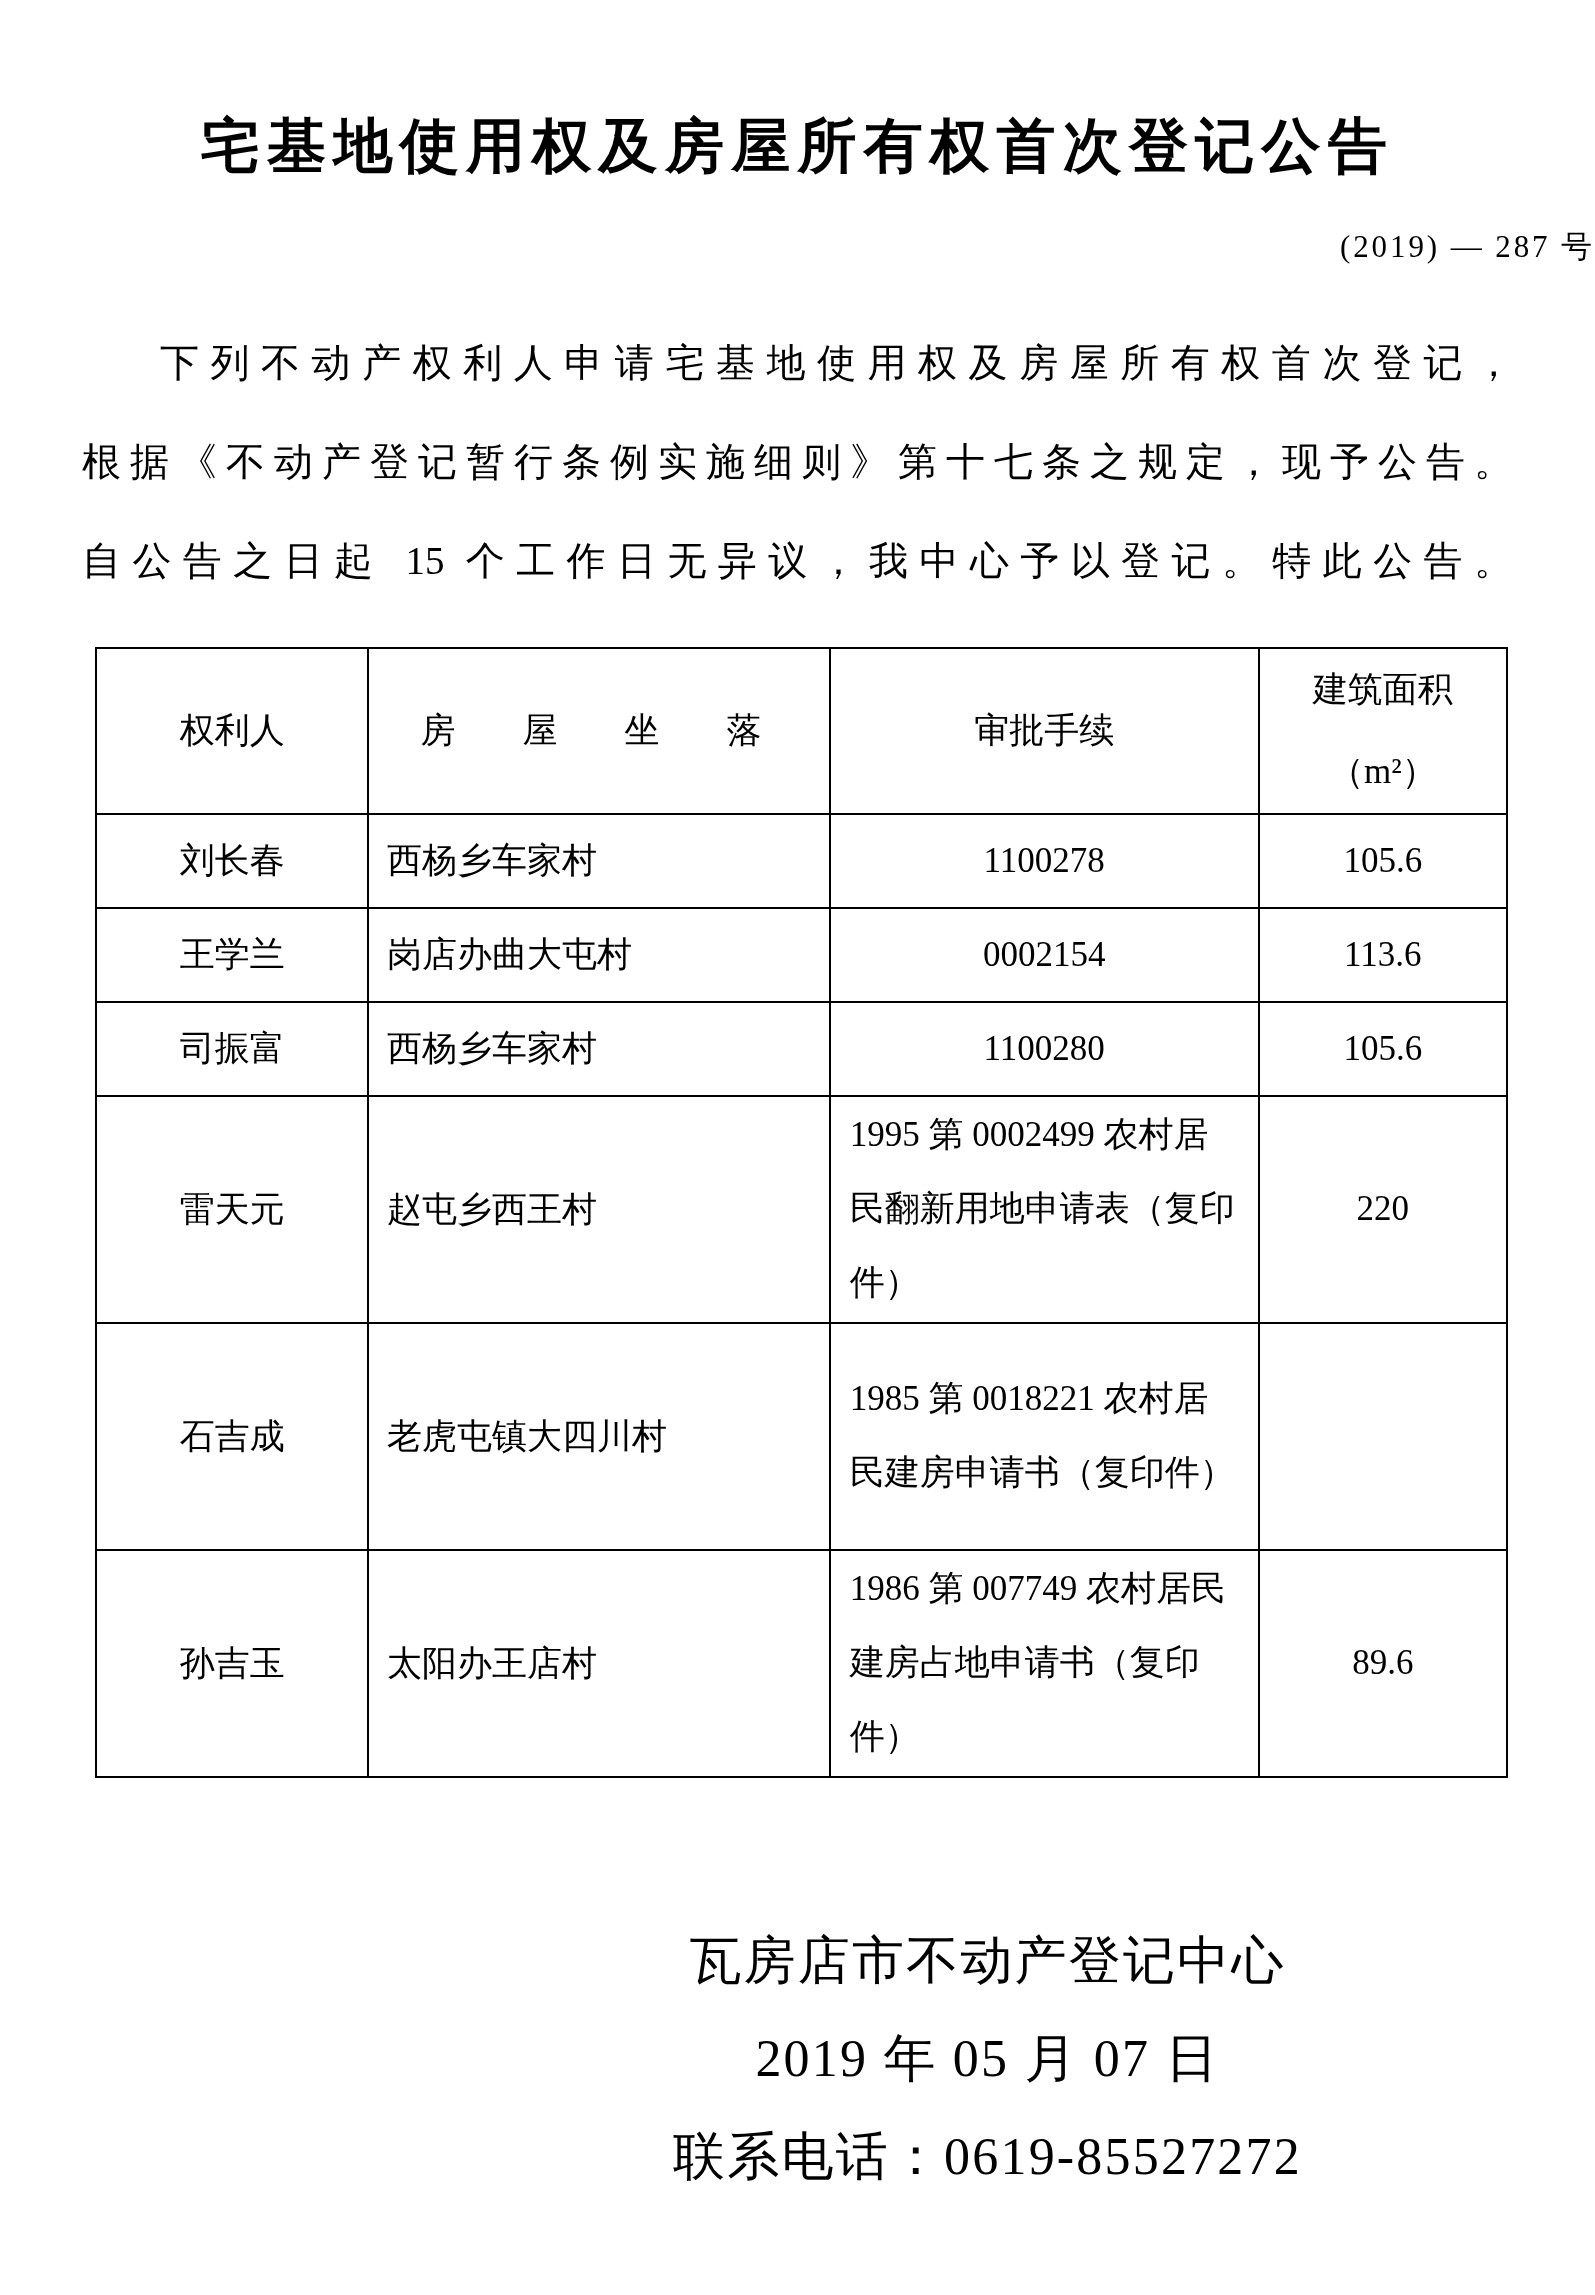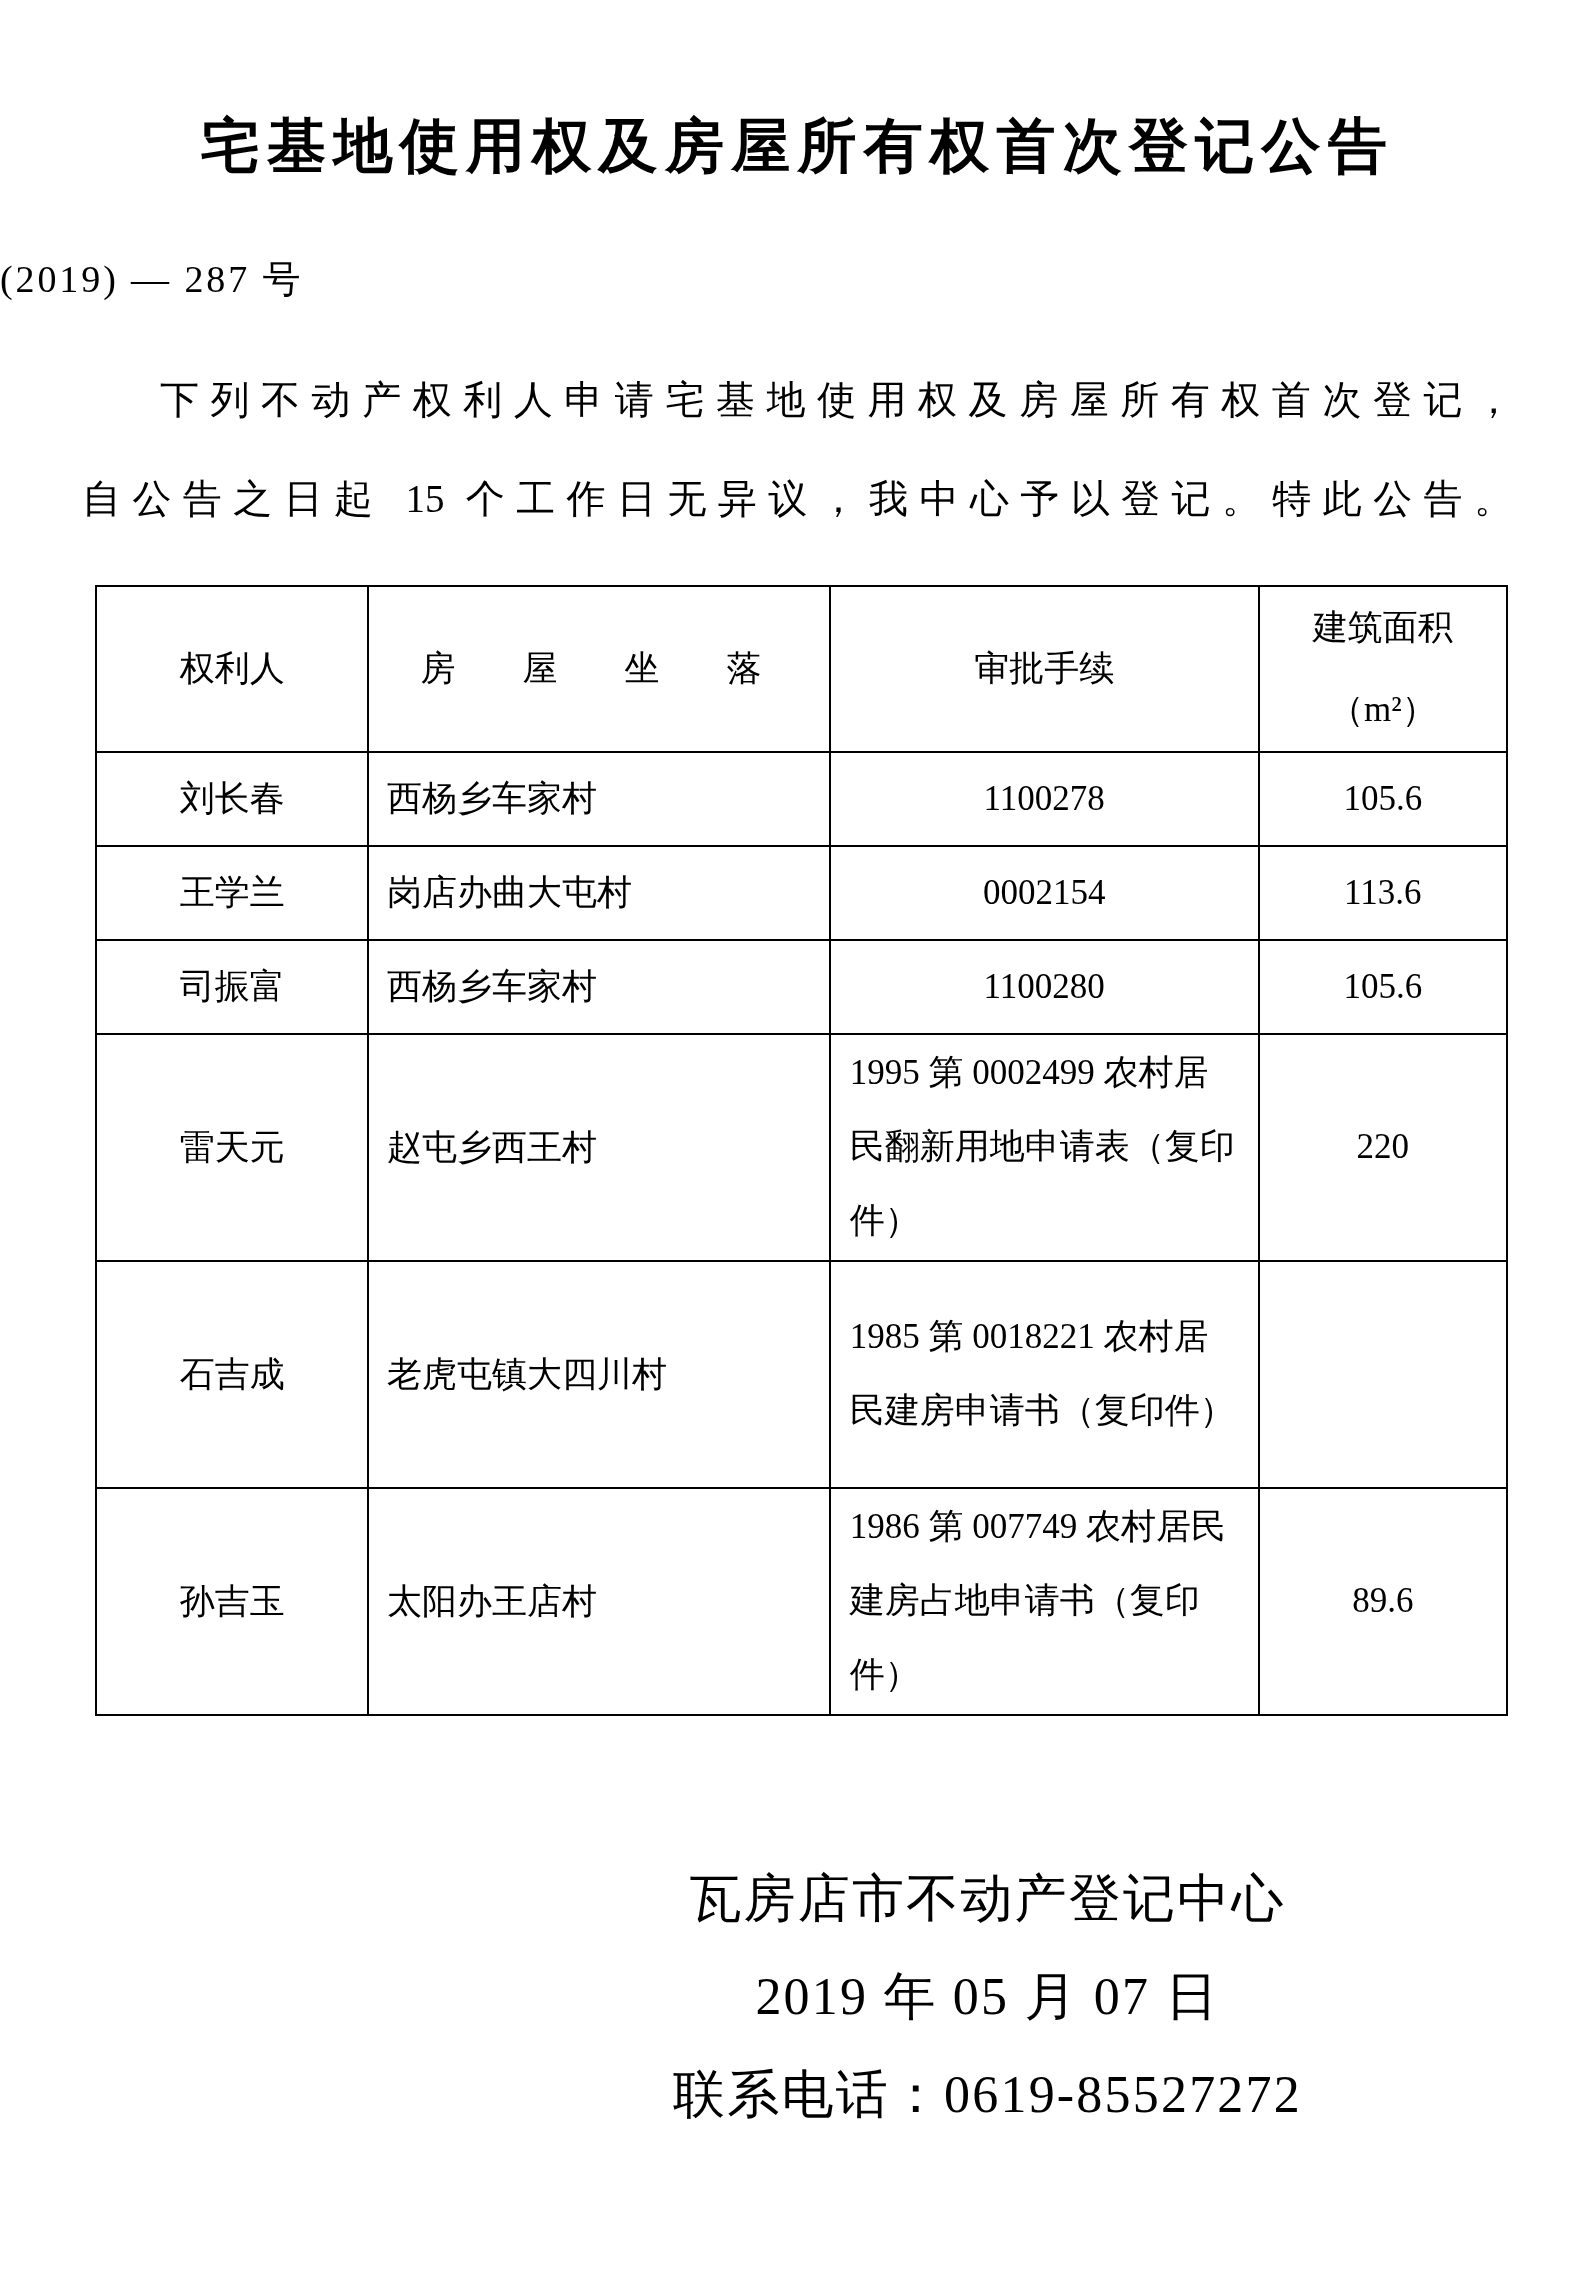--- a/index.html
+++ b/index.html
@@ -18,23 +18,23 @@
   }
   .title {
     margin: 116px 81px 0 81px;
     text-align: center;
     font-size: 59px;
     font-weight: bold;
     letter-spacing: 7.3px;
     line-height: 1.05;
   }
   .docno {
-    margin-top: 76px;
-    text-align: left;
-    font-size: 38px;
+    margin-top: 48px;
+    text-align: right;
+    font-size: 31px;
     letter-spacing: 2.9px;
   }
   .para {
     margin: 45px 82px 0 82px;
     font-size: 39px;
     line-height: 99px;
   }
   .pline {
     text-align: justify;
     text-align-last: justify;
@@ -90,20 +90,21 @@
 <body>
 
 <div class="page">
 
   <h1 class="title">宅基地使用权及房屋所有权首次登记公告</h1>
 
   <div class="docno">(2019) — 287 号</div>
 
   <div class="para">
     <div class="pline indent">下列不动产权利人申请宅基地使用权及房屋所有权首次登记，</div>
+    <div class="pline">根据《不动产登记暂行条例实施细则》第十七条之规定，现予公告。</div>
     <div class="pline">自公告之日起 15 个工作日无异议，我中心予以登记。特此公告。</div>
   </div>
 
   <table class="reg">
     <colgroup>
       <col style="width:19.3%">
       <col style="width:32.7%">
       <col style="width:30.4%">
       <col style="width:17.6%">
     </colgroup>

